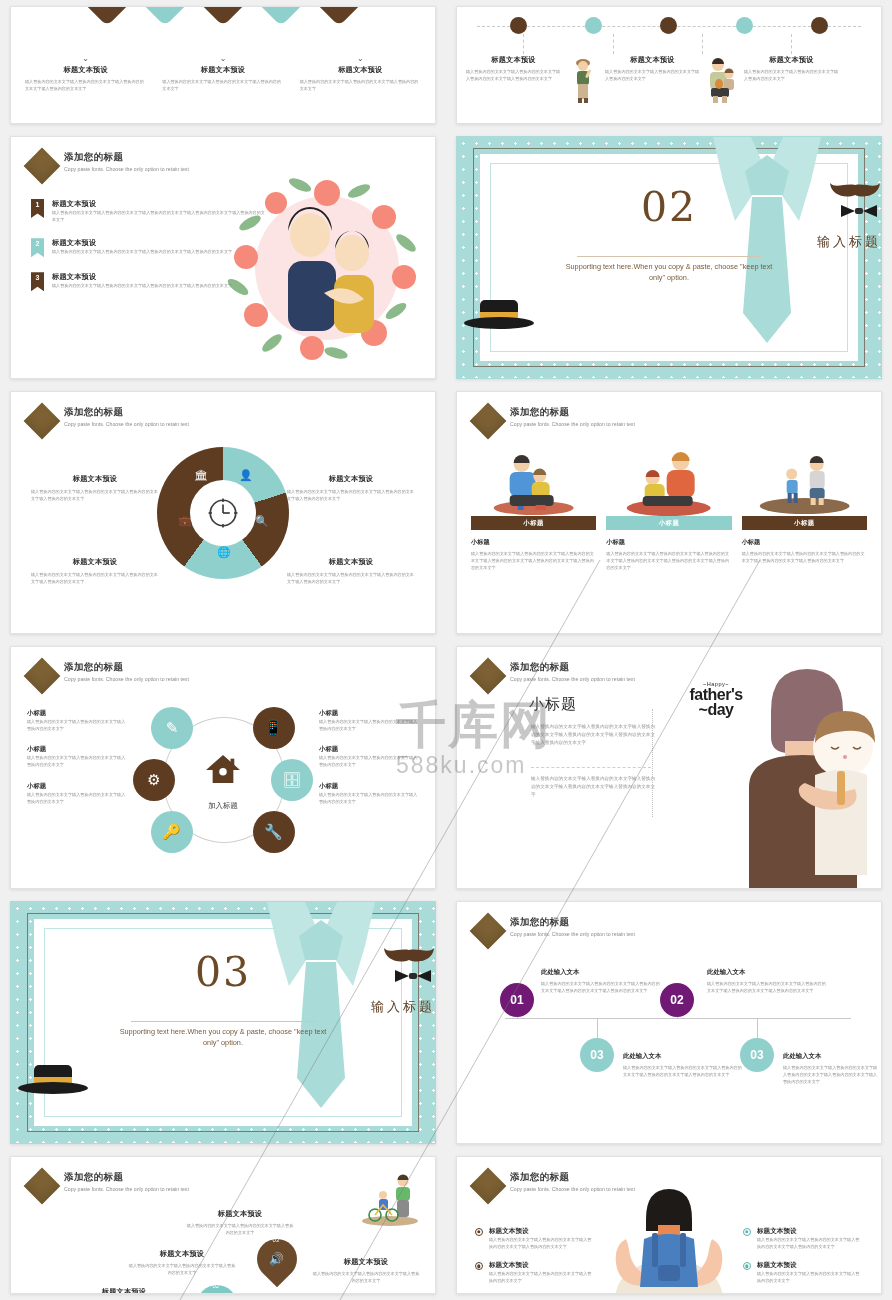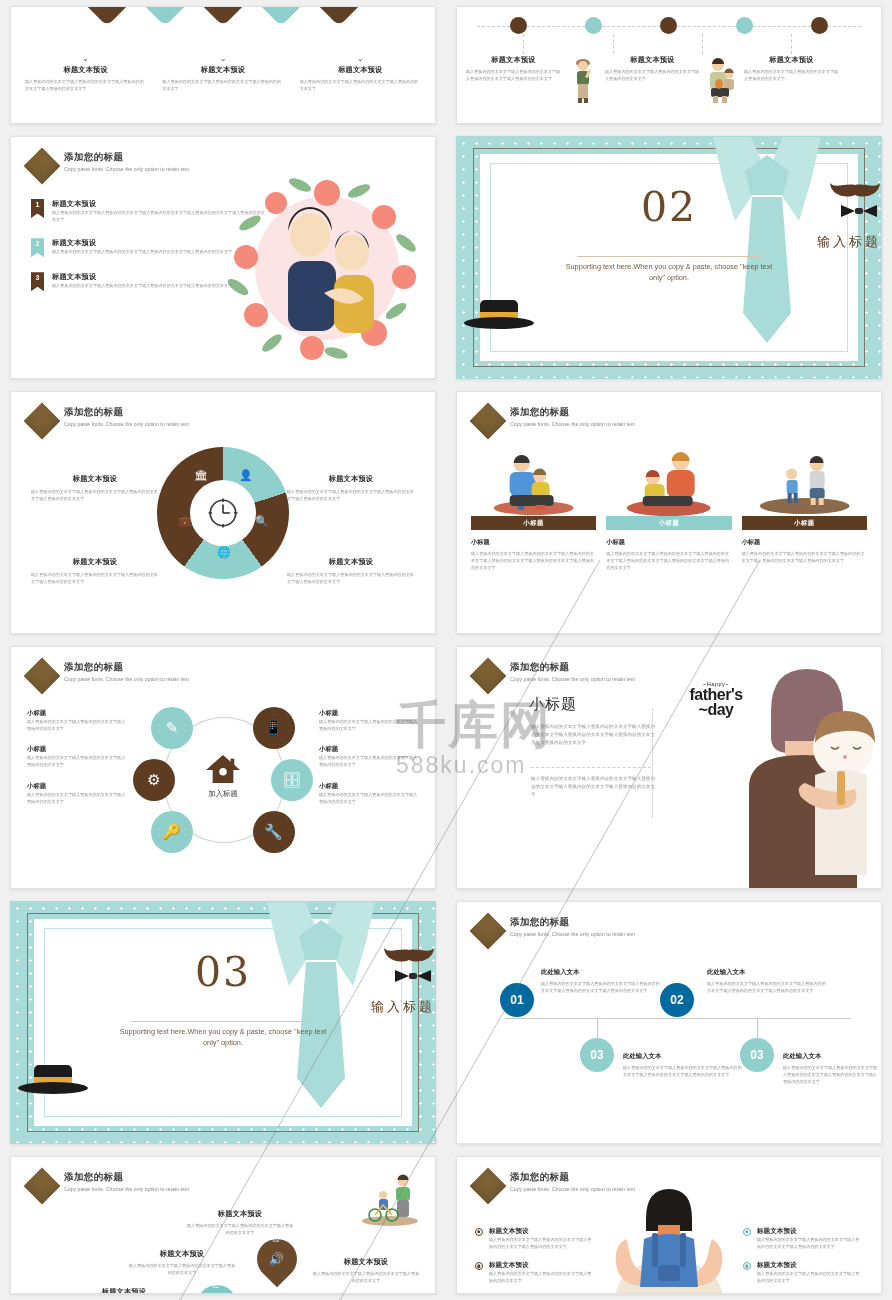--- a/index.html
+++ b/index.html
@@ -108,21 +108,21 @@
   .card-bar.br { background:#5d3c22; } .card-bar.tl { background:#8fd0cd; }
   .card .sub-t { margin-top:8px; } .card .t-body { margin-top:3px; }
 
   
   .circ-wrap { position:absolute; left:50%; top:60px; transform:translateX(-50%); width:164px; height:150px; }
   .ring { position:absolute; left:22px; top:10px; width:122px; height:126px; border:1px solid #cfcfcf; border-radius:50%; }
   .cic { position:absolute; width:42px; height:42px; border-radius:50%; display:flex;
          align-items:center; justify-content:center; color:#fff; font-size:15px; }
   .cic.br { background:#5d3c22; } .cic.tl { background:#8fd0cd; }
   .home-c { position:absolute; left:50%; top:46px; transform:translateX(-50%); text-align:center; width:70px; }
-  .home-c .lbl { font-size:7.4px; color:#3a3a3a; margin-top:0px; }
+  .home-c .lbl { font-size:7.4px; color:#3a3a3a; margin-top:12px; }
   .r4-left { position:absolute; left:16px; top:62px; width:100px; }
   .r4-right{ position:absolute; right:16px; top:62px; width:100px; }
   .r4-left .blk, .r4-right .blk { margin-bottom:13px; }
   .r4-left .sub-t, .r4-right .sub-t { font-size:6.4px; }
 
   
   .fd-title { position:absolute; left:72px; top:48px; width:126px; }
   .fd-title .sub-t { font-size:15px; font-weight:400; color:#1f1f1f; letter-spacing:1px; }
   .fd-body { position:absolute; left:74px; top:76px; width:126px; }
   .fd-body2{ position:absolute; left:74px; top:128px; width:126px; }
@@ -131,21 +131,21 @@
   .happy { position:absolute; left:224px; top:34px; width:70px; text-align:center; }
   .happy .hh { font-size:5.6px; color:#2b2b2b; letter-spacing:.5px; }
   .happy .f1 { font-size:16px; font-weight:700; color:#1f1f1f; line-height:.95; letter-spacing:-.5px; }
   .happy .f2 { font-size:16px; font-weight:700; color:#1f1f1f; line-height:1; letter-spacing:-.5px; }
   .dad { position:absolute; right:2px; top:12px; width:160px; height:230px; }
 
   
   .st-axis { position:absolute; left:48px; right:30px; top:116px; border-top:1px solid #c8c8c8; }
   .st-circ { position:absolute; width:34px; height:34px; border-radius:50%; color:#fff;
              font-size:12px; font-weight:700; display:flex; align-items:center; justify-content:center; }
-  .st-circ.br { background:#0369a1; } .st-circ.tl { background:#8fd0cd; }
+  .st-circ.br { background:#701a75; } .st-circ.tl { background:#8fd0cd; }
   .st-stem { position:absolute; border-left:1px solid #c8c8c8; }
   .st-txt { position:absolute; width:120px; }
   .st-txt .sub-t { font-size:6.4px; } .st-txt .t-body { margin-top:3px; }
 
   
   .drop { position:absolute; width:40px; height:40px; border-radius:50% 50% 50% 0;
           transform:rotate(-45deg); display:flex; align-items:center; justify-content:center; }
   .drop > .dn { transform:rotate(45deg); position:absolute; top:3px; right:4px; color:#fff; font-size:6px; }
   .drop > .di { transform:rotate(45deg); color:#fff; font-size:12px; }
   .drop.br { background:#6b4a2c; } .drop.tl { background:#7ec9c5; }

